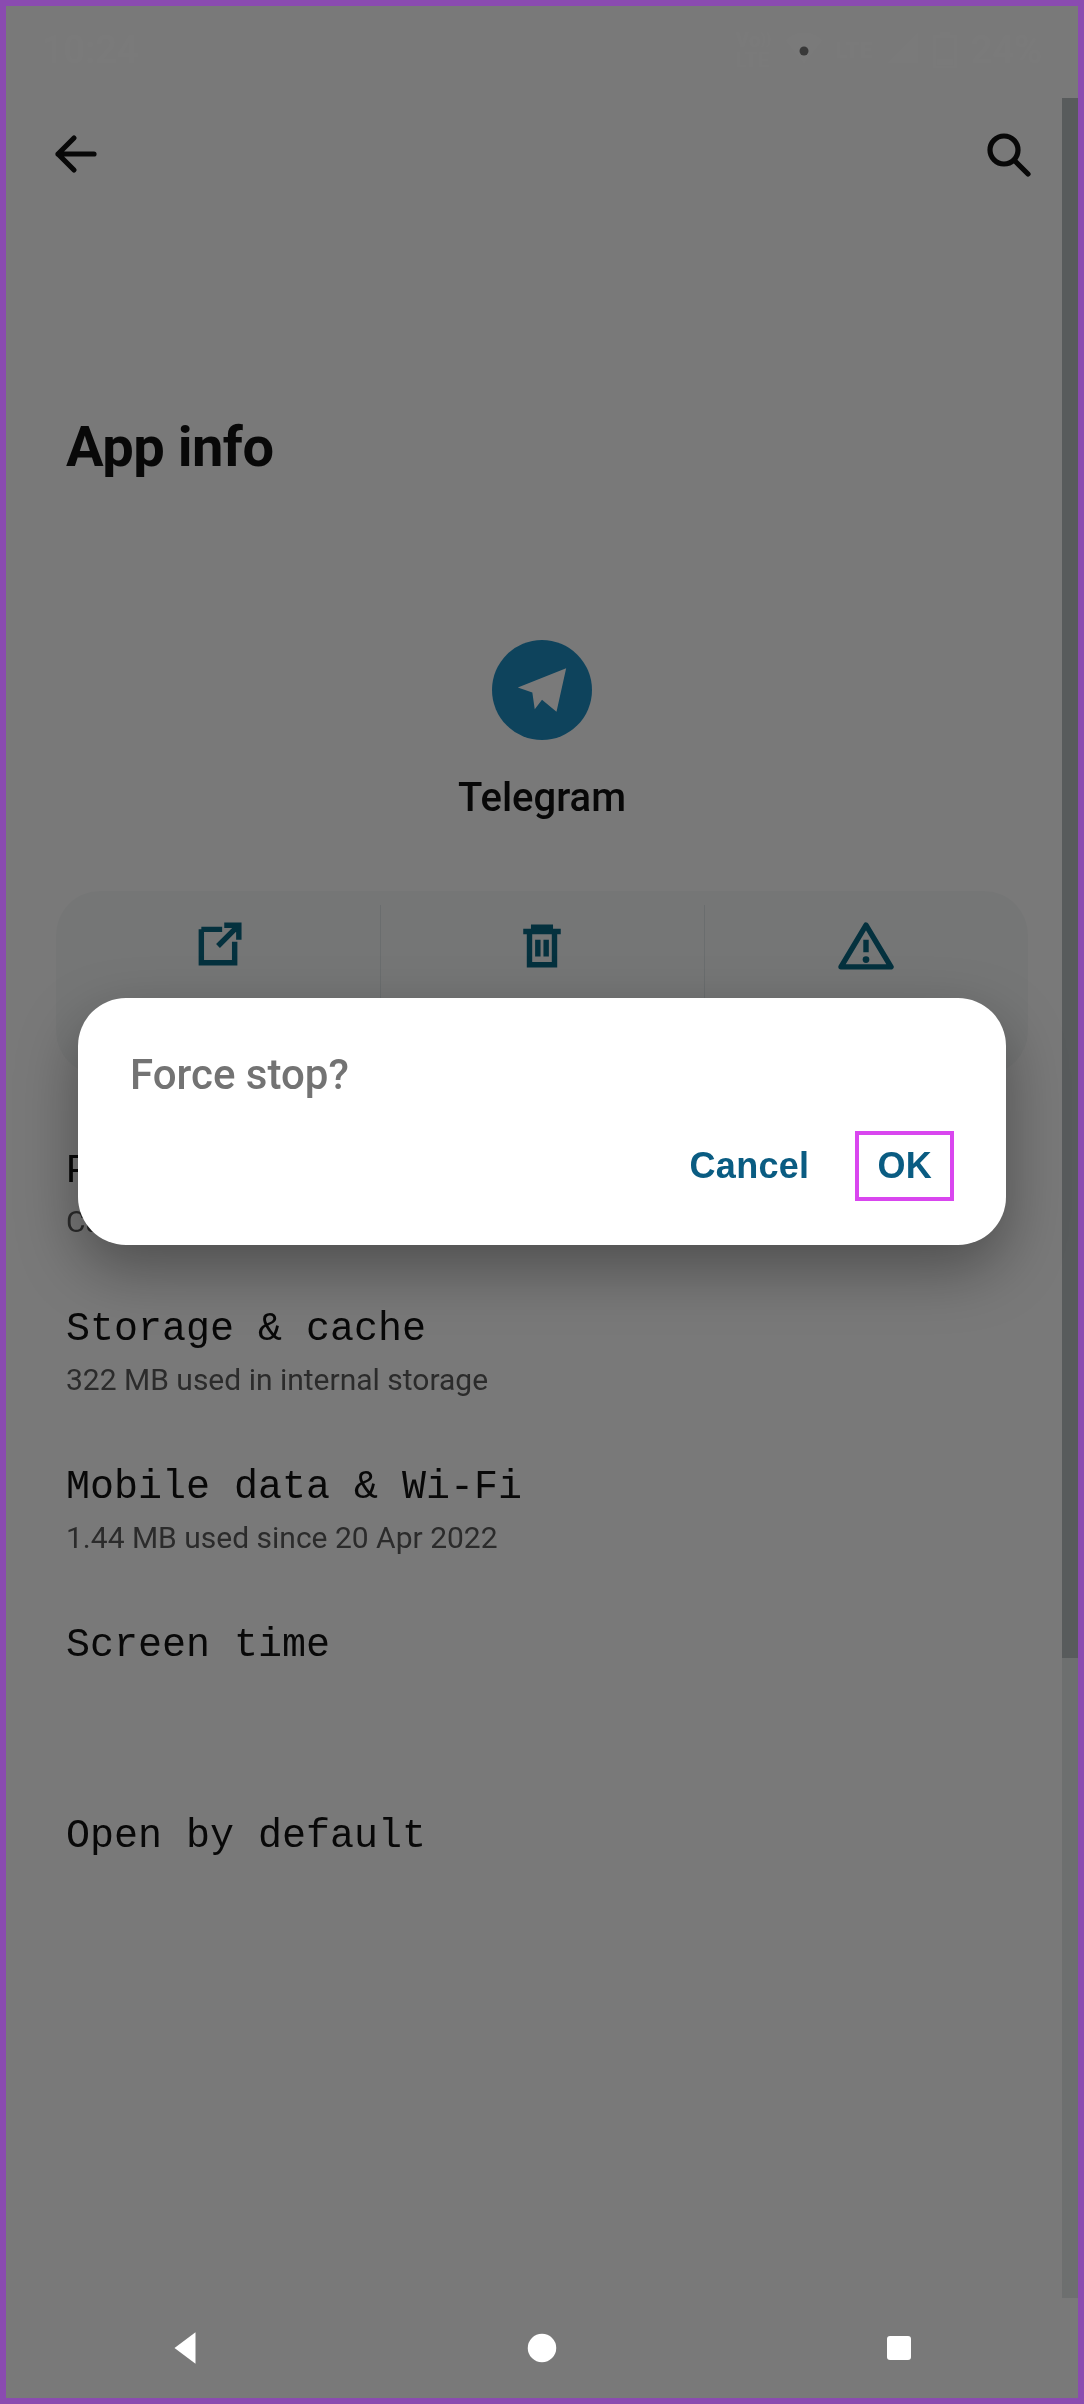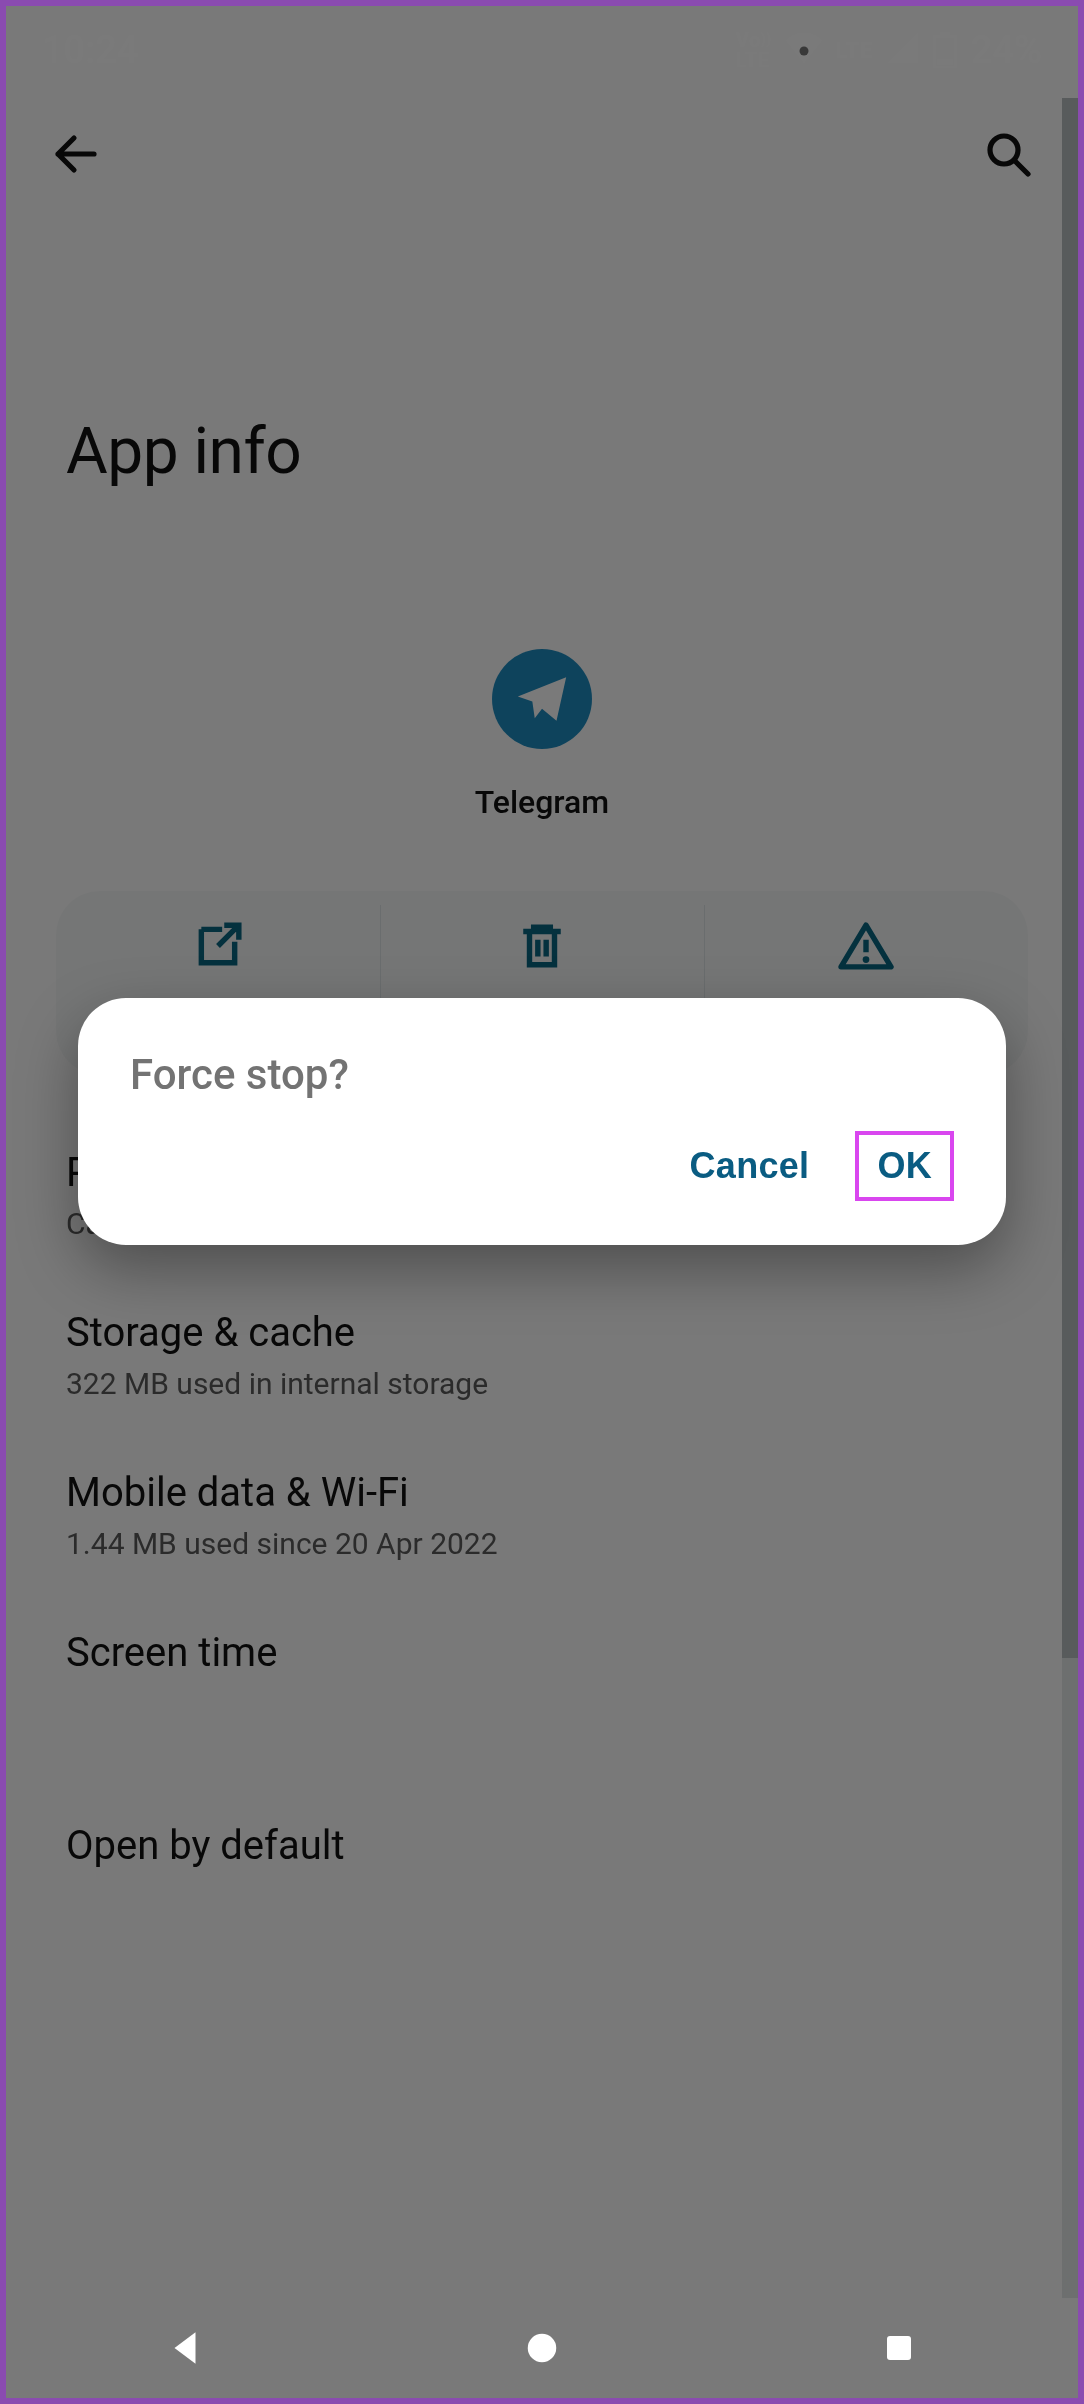--- a/index.html
+++ b/index.html
@@ -48,43 +48,43 @@
     width: 60px; height: 60px;
     display: flex; align-items: center; justify-content: center;
     color: #1a1a1a;
   }
 
   
   .content {
     padding: 0 60px;
   }
   .page-title {
-    font-size: 64px;
-    font-weight: 400;
+    font-size: 56px;
+    font-weight: 700;
     color: #111;
     margin-top: 200px;
     margin-bottom: 160px;
     letter-spacing: -0.5px;
   }
 
   .app-ident {
     display: flex;
     flex-direction: column;
     align-items: center;
     gap: 34px;
     margin-bottom: 70px;
   }
   .app-icon {
     width: 100px; height: 100px;
     border-radius: 50%;
     background: #1f8dc1;
     display: flex; align-items: center; justify-content: center;
   }
   .app-name {
-    font-size: 32px;
+    font-size: 40px;
     font-weight: 500;
     color: #111;
   }
 
   .action-row-wrap {
     margin: 0 -10px 40px -10px;
   }
   .action-row {
     display: flex;
     background: #f5f7f7;
@@ -110,20 +110,21 @@
     background: #dde4e6;
   }
 
   .settings-list .row {
     padding: 34px 0;
   }
   .settings-list .row .title {
     font-size: 40px;
     color: #111;
     margin-bottom: 10px;
+    font-family: Liberation Mono, monospace;
   }
   .settings-list .row .sub {
     font-size: 30px;
     color: #5b5b5b;
   }
 
   
   .scrim {
     position: absolute;
     inset: 0;

